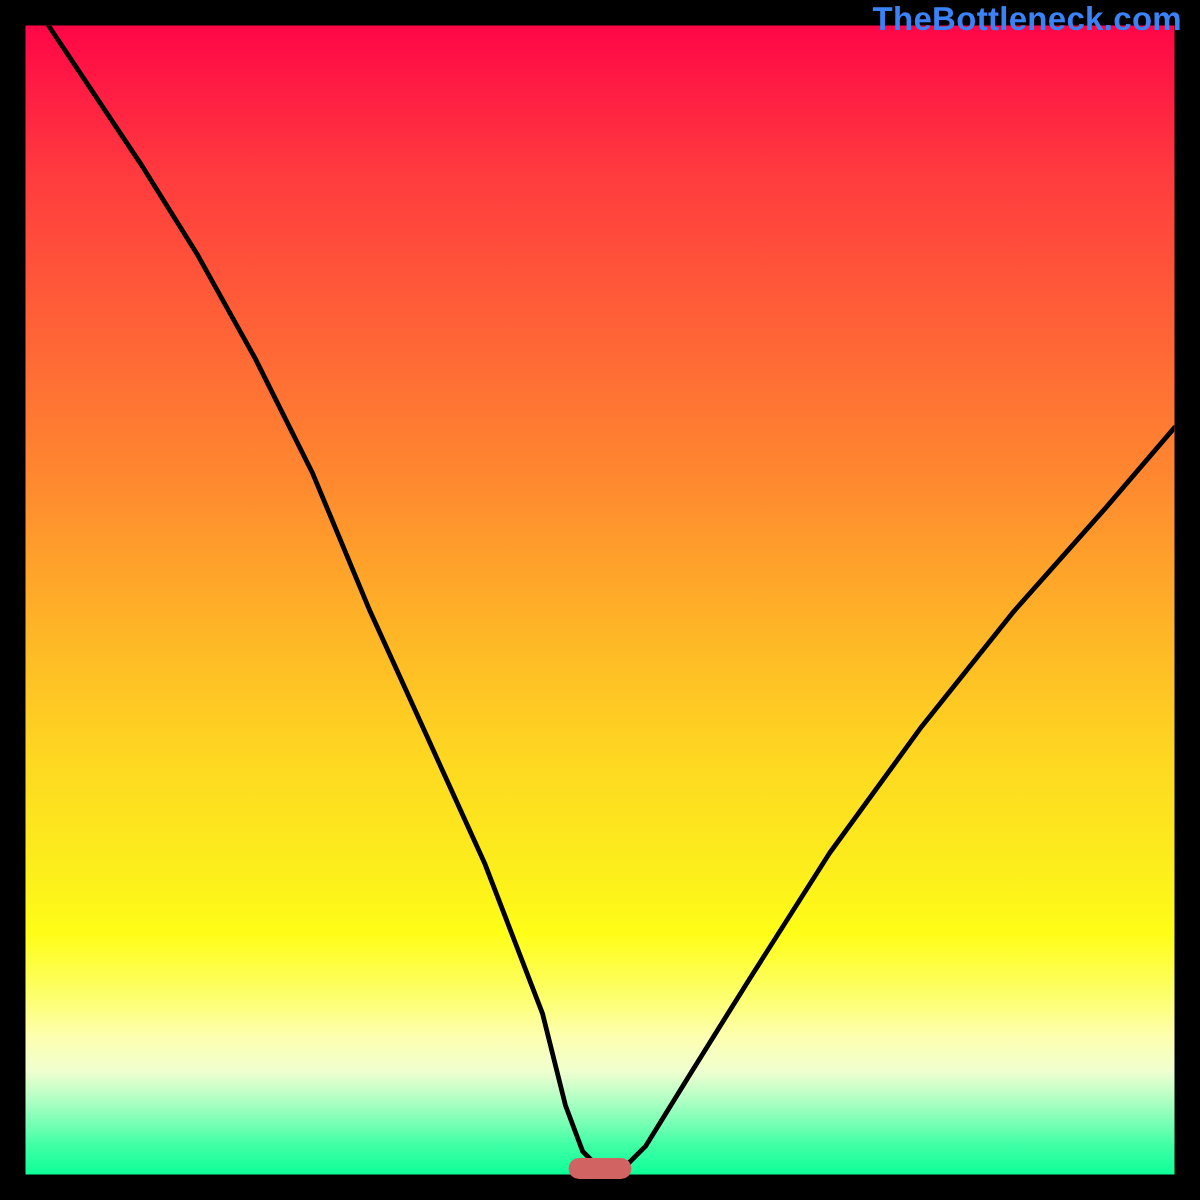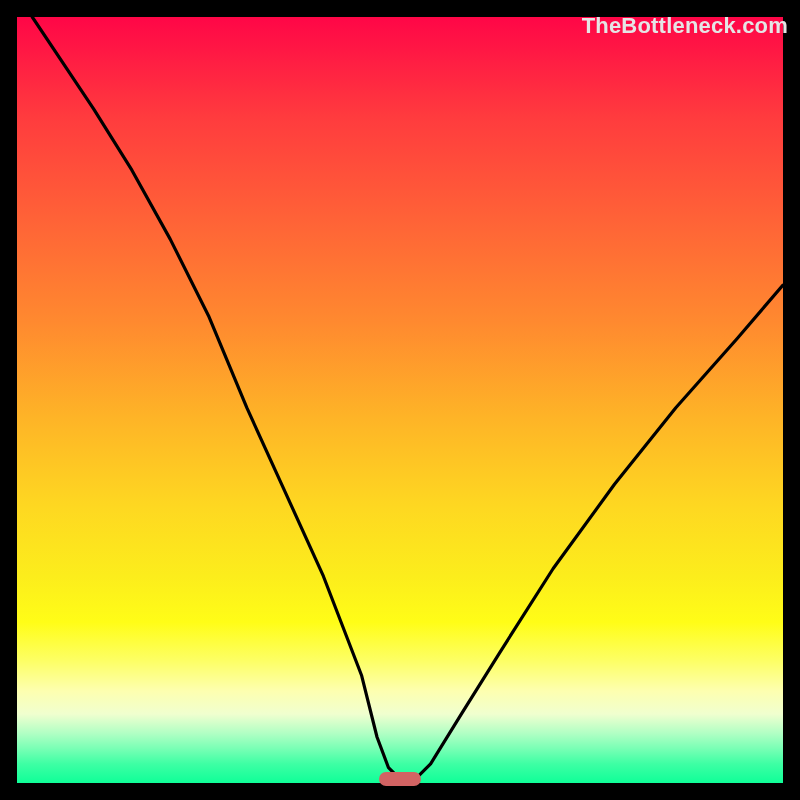--- a/index.html
+++ b/index.html
@@ -27,23 +27,23 @@
   }
   #curve { position:absolute; left:0; top:0; width:766px; height:766px; }
   #marker {
     position: absolute;
     width: 42px; height: 14px;
     border-radius: 7px;
     background: #d26363;
   }
   #watermark {
     position: absolute;
-    top: 13px; right: 12px;
+    top: 0; right: 12px;
     font: 600 22px Arial, sans-serif;
-    color: #e5e5e5;
+    color: #3b82f6;
     letter-spacing: 0.2px;
   }
 </style>
 </head>
 <body>
 
 <div id="wrap">
   <div id="plot">
     <svg id="curve" viewBox="0 0 766 766">
       <path id="curve-path" fill="none" stroke="#000" stroke-width="3.2" stroke-linejoin="round" stroke-linecap="round" d="M15.3 0.0 L76.6 91.9 L114.9 153.2 L153.2 222.1 L191.5 298.7 L229.8 390.7 L268.1 474.9 L306.4 559.2 L344.7 658.8 L360.0 720.0 L371.5 750.7 L383.0 762.2 L398.3 762.2 L413.6 746.9 L444.3 697.1 L482.6 635.8 L536.2 551.5 L597.5 467.3 L658.8 390.7 L720.0 321.7 L766.0 268.1 "></path>

